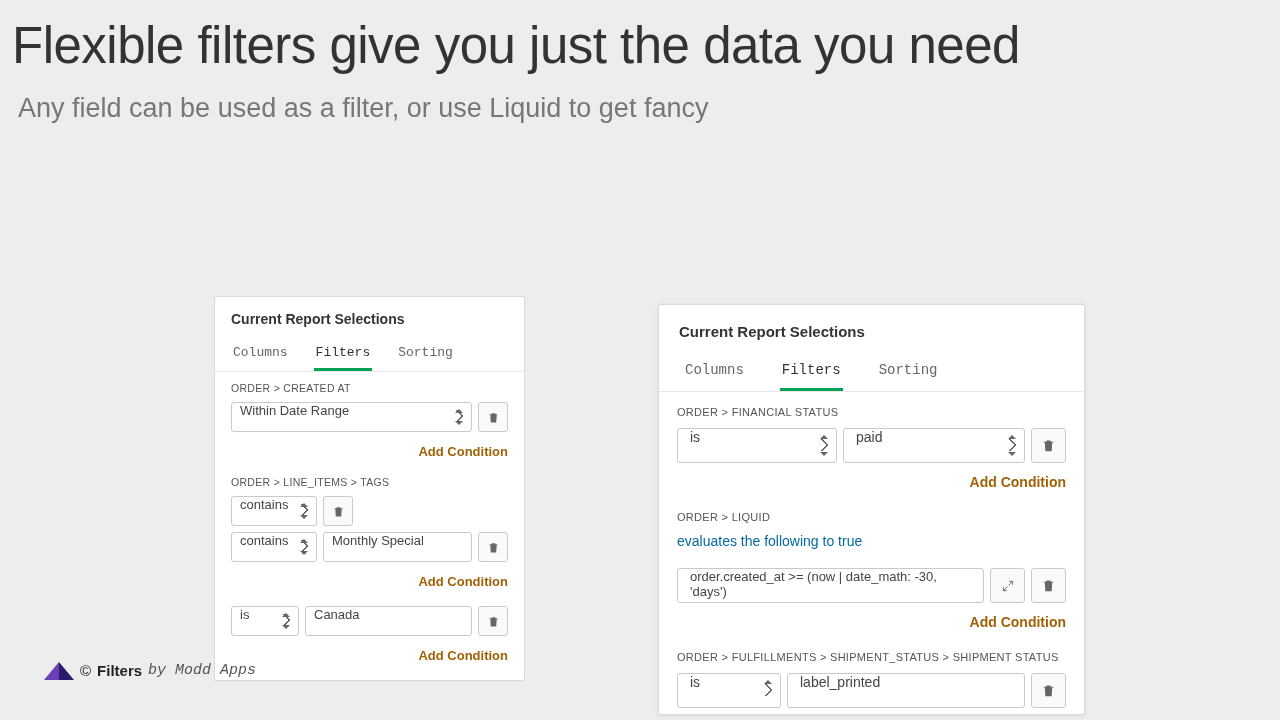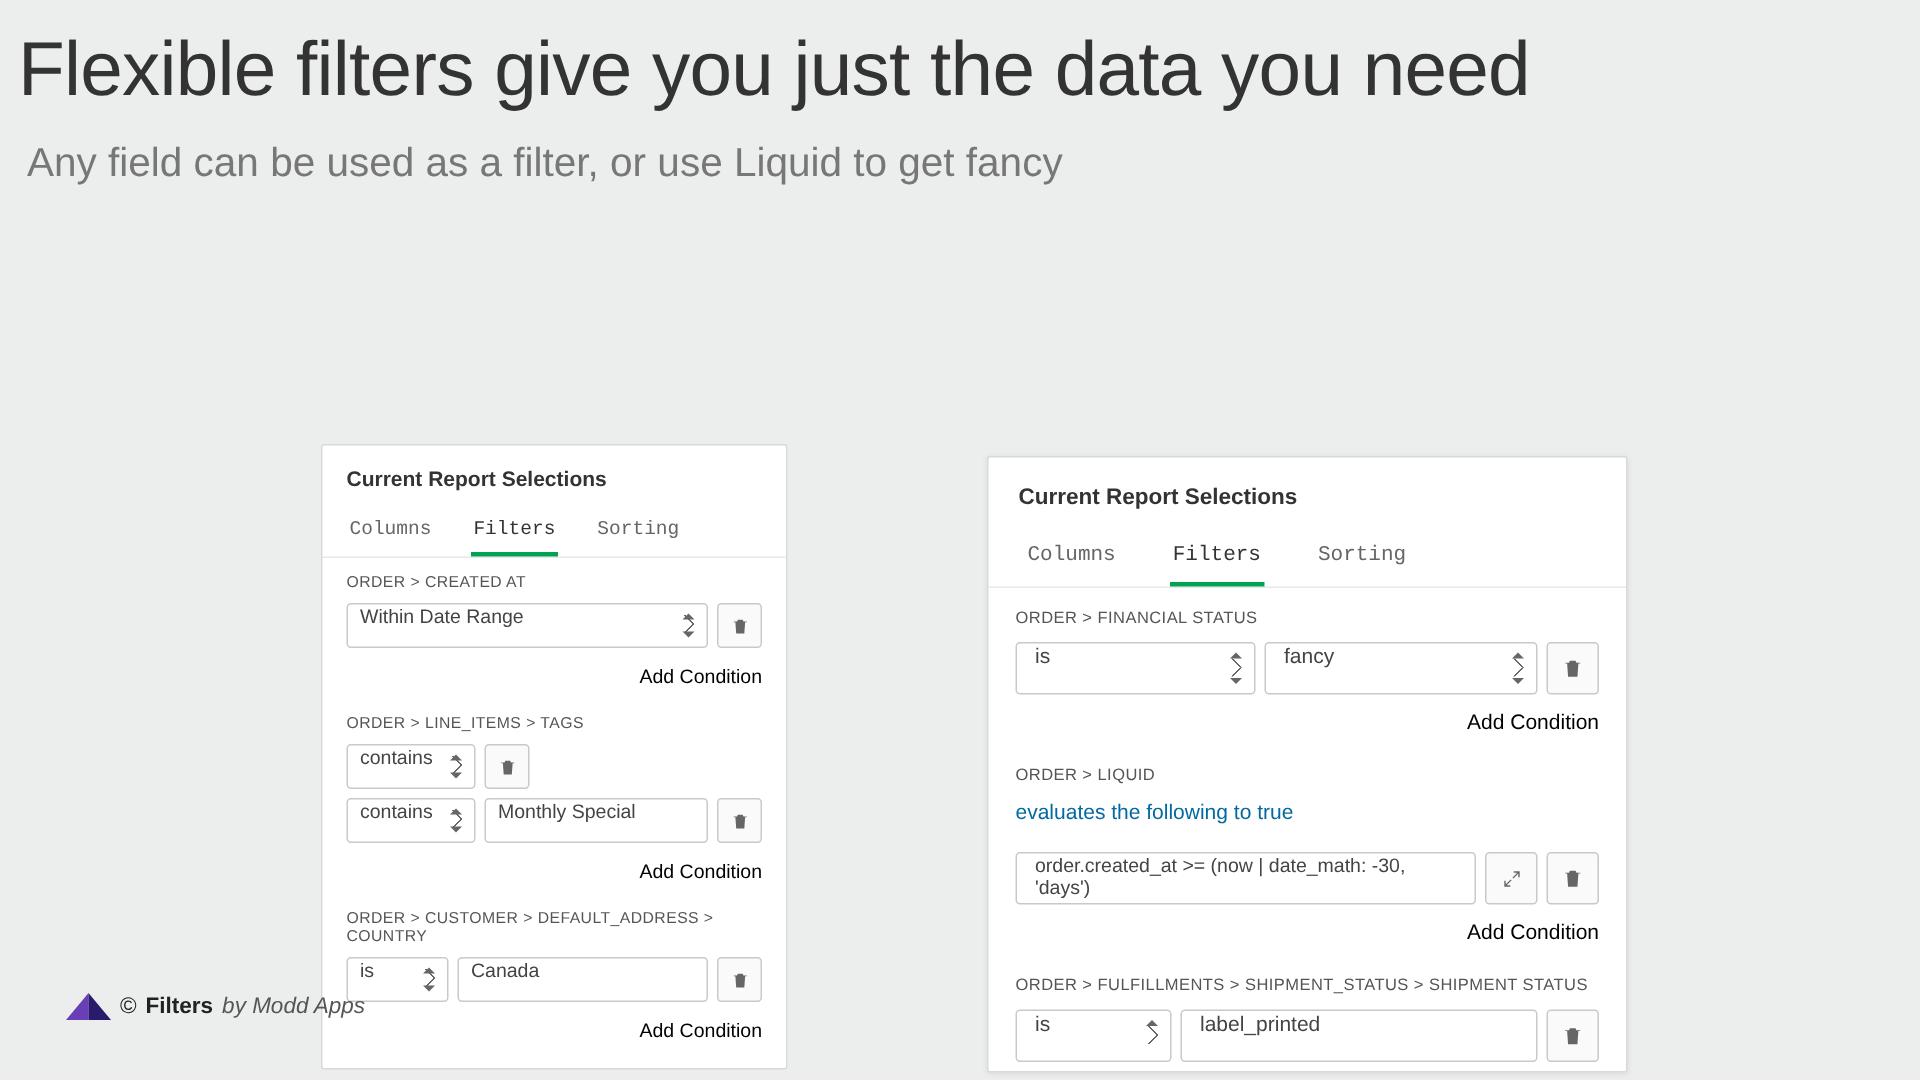--- a/index.html
+++ b/index.html
@@ -165,22 +165,23 @@
     stroke: #666;
     fill: none;
     stroke-width: 1.6;
   }
   .add-cond {
     text-align: right;
     padding: 4px 0 6px;
   }
   .add-link {
     font-size: 13px;
-    color: #000000;
+    color: #a16207;
     cursor: pointer;
+    font-weight: bold;
   }
   .panel-right .add-link { font-size: 14px; }
   .sublabel {
     font-size: 13px;
     color: #0369a1;
     margin-bottom: 19px;
   }
   .panel-right .sublabel { font-size: 14px; }
   .flex1 { flex: 1; }
   .brand {
@@ -205,21 +206,21 @@
     border-right: 0 solid transparent;
     border-bottom: 18px solid #6a3fb5;
   }
   .brand .logo::after {
     content:"";
     position:absolute; right:0; bottom:0;
     border-right: 15px solid transparent;
     border-left: 0 solid transparent;
     border-bottom: 18px solid #2a1a6b;
   }
-  .brand .by { color:#555; font-style: italic; }
+  .brand .by { color:#555; font-style: italic; font-family: Liberation Mono, monospace; }
   .brand .name { font-weight: 700; }
 </style>
 </head>
 <body>
 
 <h1 class="title">Flexible filters give you just the data you need</h1>
 <div class="subtitle">Any field can be used as a filter, or use Liquid to get fancy</div>
 
 <div class="panels">
 
@@ -269,21 +270,20 @@
         <div class="icon-btn">
           <svg class="trash-icon" viewBox="0 0 24 24">
               <path d="M6 7h12l-1 14H7L6 7zm3-3h6l1 2H8l1-2zM4 6h16v1H4z"></path>
             </svg>
         </div>
       </div>
       <div class="add-cond"><span class="add-link">Add Condition</span></div>
     </div>
 
     <div class="group">
-      <div class="group-label">ORDER &gt; CUSTOMER &gt; DEFAULT_ADDRESS &gt; COUNTRY</div>
       <div class="row">
         <div class="select updown" style="width:68px">
             <span>is</span>
             <span class="dn"></span>
           </div>
         <div class="input flex1">Canada</div>
         <div class="icon-btn">
           <svg class="trash-icon" viewBox="0 0 24 24">
               <path d="M6 7h12l-1 14H7L6 7zm3-3h6l1 2H8l1-2zM4 6h16v1H4z"></path>
             </svg>
@@ -309,21 +309,21 @@
     </div>
 
     <div class="group">
       <div class="group-label">ORDER &gt; FINANCIAL STATUS</div>
       <div class="row">
         <div class="select updown" style="width:160px">
             <span>is</span>
             <span class="dn"></span>
           </div>
         <div class="select updown flex1">
-            <span>fancy</span>
+            <span>paid</span>
             <span class="dn"></span>
           </div>
         <div class="icon-btn">
           <svg class="trash-icon" viewBox="0 0 24 24">
               <path d="M6 7h12l-1 14H7L6 7zm3-3h6l1 2H8l1-2zM4 6h16v1H4z"></path>
             </svg>
         </div>
       </div>
       <div class="add-cond"><span class="add-link">Add Condition</span></div>
     </div>

